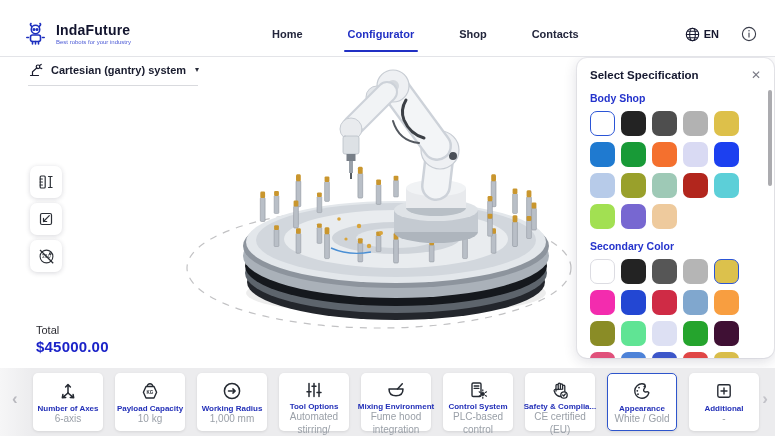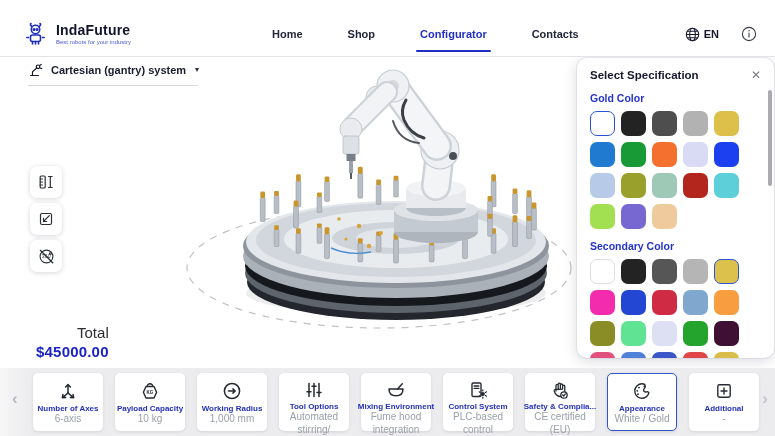--- a/index.html
+++ b/index.html
@@ -28,21 +28,21 @@
   .main{position:absolute;left:16px;top:44px;width:775px;height:324px;background:#fff;}
   .model-selector{position:absolute;left:12px;top:13px;width:170px;height:25px;display:flex;
     align-items:center;gap:7px;border-bottom:1px solid #d9dade;cursor:pointer;padding-bottom:3px;}
   .model-selector-label{font-size:11px;font-weight:600;color:#191c2e;white-space:nowrap;}
   .model-caret{font-size:8px;color:#2a2d3a;margin-left:2px;}
   .side-tools{position:absolute;left:14px;top:122px;display:flex;flex-direction:column;gap:5px;}
   .tool-btn{width:32px;height:32px;background:#fff;border-radius:7px;display:flex;align-items:center;
     justify-content:center;box-shadow:0 1px 5px rgba(40,40,60,.18);cursor:pointer;}
   .robot-stage{position:absolute;left:165px;top:6px;width:410px;height:302px;}
   .total-block{position:absolute;left:20px;top:280px;}
-  .total-label{font-size:15px;color:#2c2c33;text-align:right;}
+  .total-label{font-size:11px;color:#2c2c33;}
   .total-amount{font-size:15px;font-weight:700;color:#1b23c8;margin-top:2px;letter-spacing:.2px;}
   
   .spec-panel{position:absolute;right:17px;top:14px;width:197px;height:300px;background:#fff;
     border-radius:10px;box-shadow:0 3px 14px rgba(30,30,60,.16),0 0 0 1px #f0f0f3;
     padding:11px 13px;box-sizing:border-box;overflow:hidden;z-index:20;}
   .spec-title-row{display:flex;align-items:center;justify-content:space-between;}
   .spec-title{font-size:11.5px;font-weight:700;color:#15182f;}
   .spec-close{font-size:12px;color:#7a7b86;cursor:pointer;line-height:1;}
   .spec-section-label{font-size:10.5px;font-weight:600;color:#2433cc;margin-top:11px;margin-bottom:7px;}
   .swatch-grid{display:grid;grid-template-columns:repeat(5,25px);gap:6px;}
@@ -84,22 +84,22 @@
           <circle cx="15" cy="8.5" r="0.7" fill="#1d2fbf"></circle>
       </svg>
     </span>
     <span class="brand-text">
       <span class="brand-name">IndaFuture</span>
       <span class="brand-tagline">Best robots for your industry</span>
     </span>
   </div>
   <div class="nav">
     <div class="nav-item">Home</div>
+    <div class="nav-item active">Configurator</div>
     <div class="nav-item">Shop</div>
-    <div class="nav-item active">Configurator</div>
     <div class="nav-item">Contacts</div>
   </div>
   <div class="header-right">
     <div class="lang">
       <span>
         <svg width="15" height="15" viewBox="0 0 15 15" fill="none" stroke="#15172e" stroke-width="1.1">
           <circle cx="7.5" cy="7.5" r="6.2"></circle>
             <ellipse cx="7.5" cy="7.5" rx="2.8" ry="6.2"></ellipse>
           <path d="M1.3 7.5 h12.4 M2.2 4.2 h10.6 M2.2 10.8 h10.6"></path>
         </svg>
@@ -261,21 +261,21 @@
   <div class="total-block">
     <div class="total-label">Total</div>
     <div class="total-amount">$45000.00</div>
   </div>
 
   <div class="spec-panel">
     <div class="spec-title-row">
       <span class="spec-title">Select Specification</span>
       <span class="spec-close">✕</span>
     </div>
-    <div class="spec-section-label">Gold Color</div>
+    <div class="spec-section-label">Body Shop</div>
     <div class="swatch-grid">
         <div class="swatch selected light" style="background: rgb(255, 255, 255);"></div>
         <div class="swatch" style="background: rgb(35, 35, 35);"></div>
         <div class="swatch" style="background: rgb(78, 78, 78);"></div>
         <div class="swatch" style="background: rgb(178, 178, 178);"></div>
         <div class="swatch" style="background: rgb(221, 192, 74);"></div>
         <div class="swatch" style="background: rgb(31, 122, 208);"></div>
         <div class="swatch" style="background: rgb(24, 154, 55);"></div>
         <div class="swatch" style="background: rgb(244, 112, 46);"></div>
         <div class="swatch" style="background: rgb(217, 218, 243);"></div>

